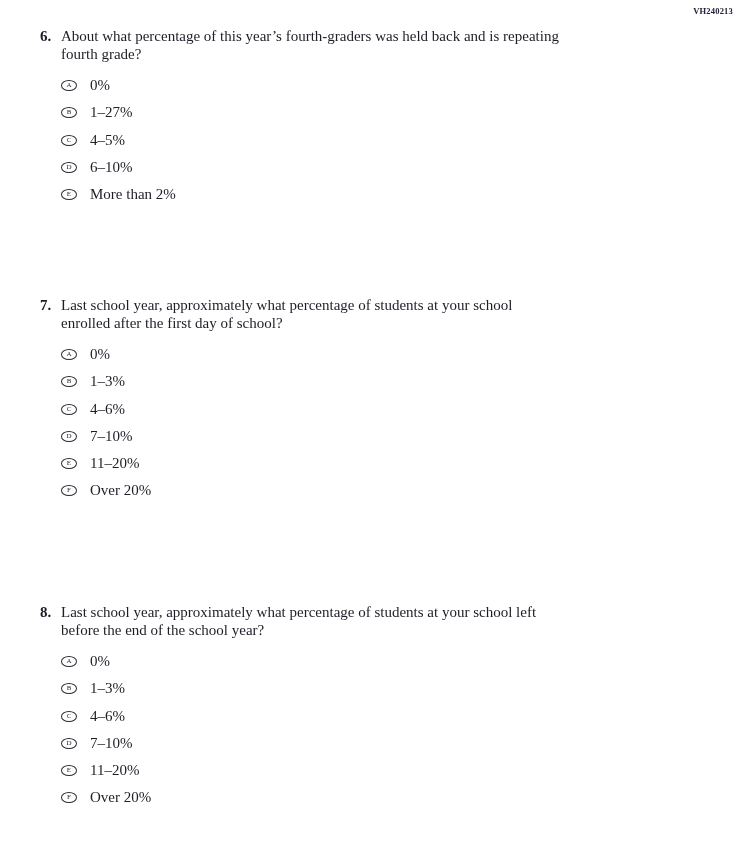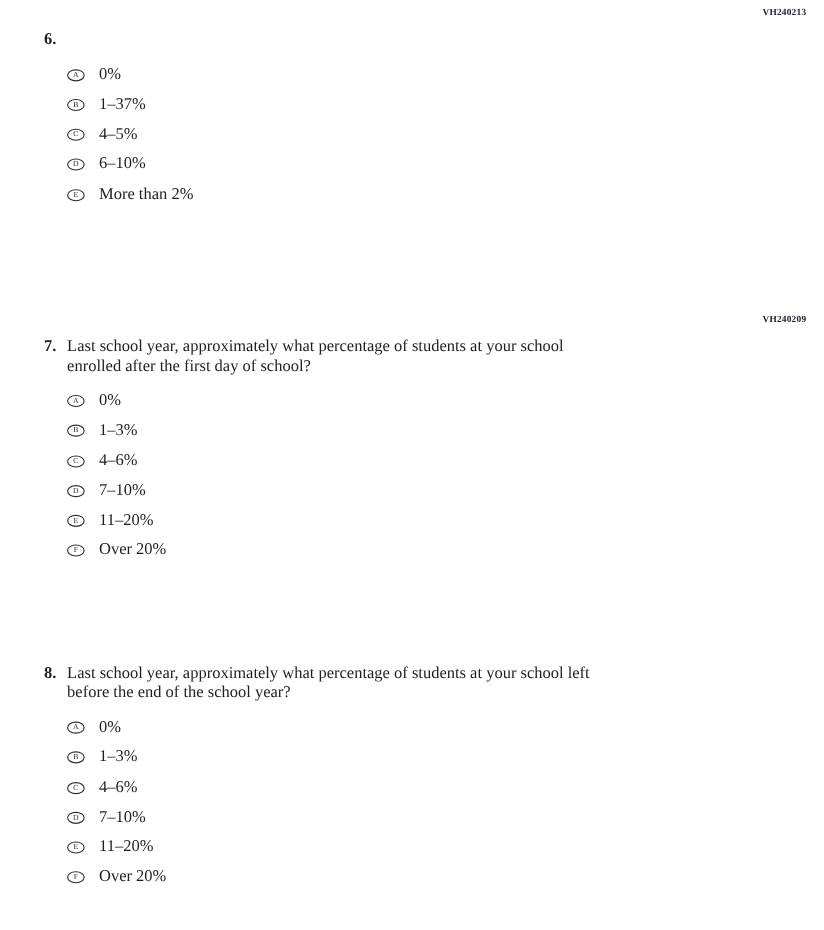--- a/index.html
+++ b/index.html
@@ -70,33 +70,35 @@
 </style>
 </head>
 <body>
 
 <div class="page">
 
   <section class="qblock q0">
     <div class="code">VH240213</div>
     <div class="qrow">
       <div class="qnum">6.</div>
+      <div class="qtext">About what percentage of this year’s fourth-graders was held back and is repeating
+fourth grade?</div>
     </div>
     <ul class="opts">
       <li class="opt">
         <span class="bubble">
             <span class="bletter">A</span>
           </span>
         <span class="olabel">0%</span>
       </li>
       <li class="opt">
         <span class="bubble">
             <span class="bletter">B</span>
           </span>
-        <span class="olabel">1–37%</span>
+        <span class="olabel">1–27%</span>
       </li>
       <li class="opt">
         <span class="bubble">
             <span class="bletter">C</span>
           </span>
         <span class="olabel">4–5%</span>
       </li>
       <li class="opt">
         <span class="bubble">
             <span class="bletter">D</span>
@@ -106,21 +108,20 @@
       <li class="opt">
         <span class="bubble">
             <span class="bletter">E</span>
           </span>
         <span class="olabel">More than 2%</span>
       </li>
     </ul>
   </section>
 
   <section class="qblock q1">
-    <div class="code">VH240209</div>
     <div class="qrow">
       <div class="qnum">7.</div>
       <div class="qtext">Last school year, approximately what percentage of students at your school
 enrolled after the first day of school?</div>
     </div>
     <ul class="opts">
       <li class="opt">
         <span class="bubble">
             <span class="bletter">A</span>
           </span>

